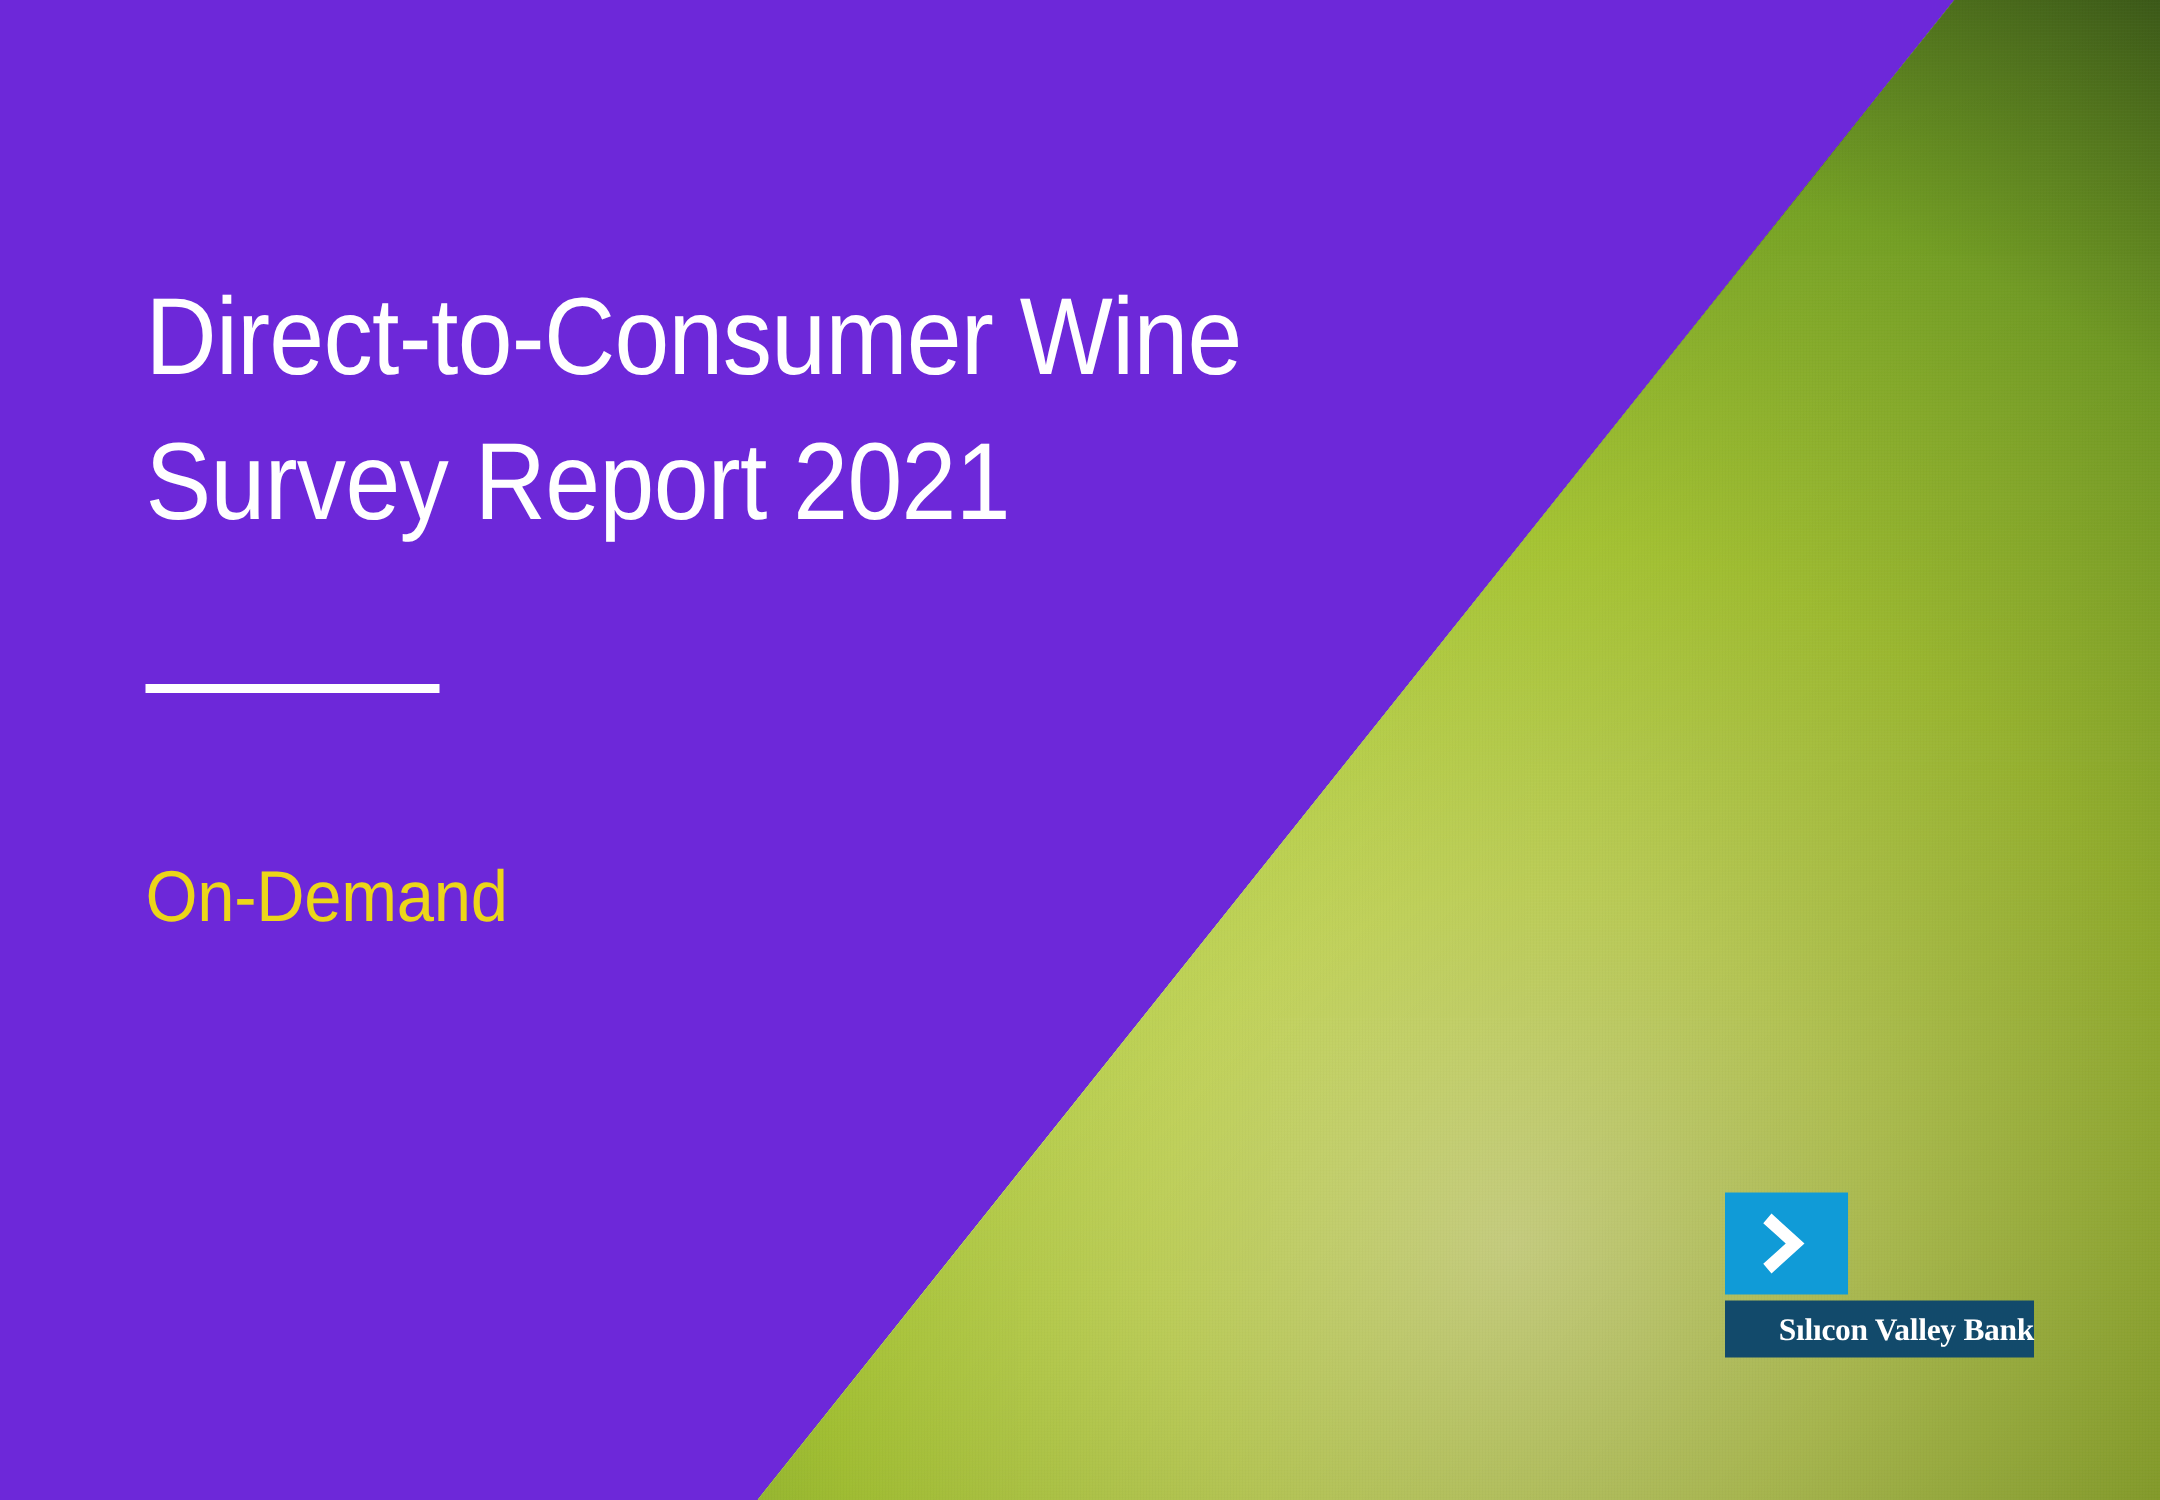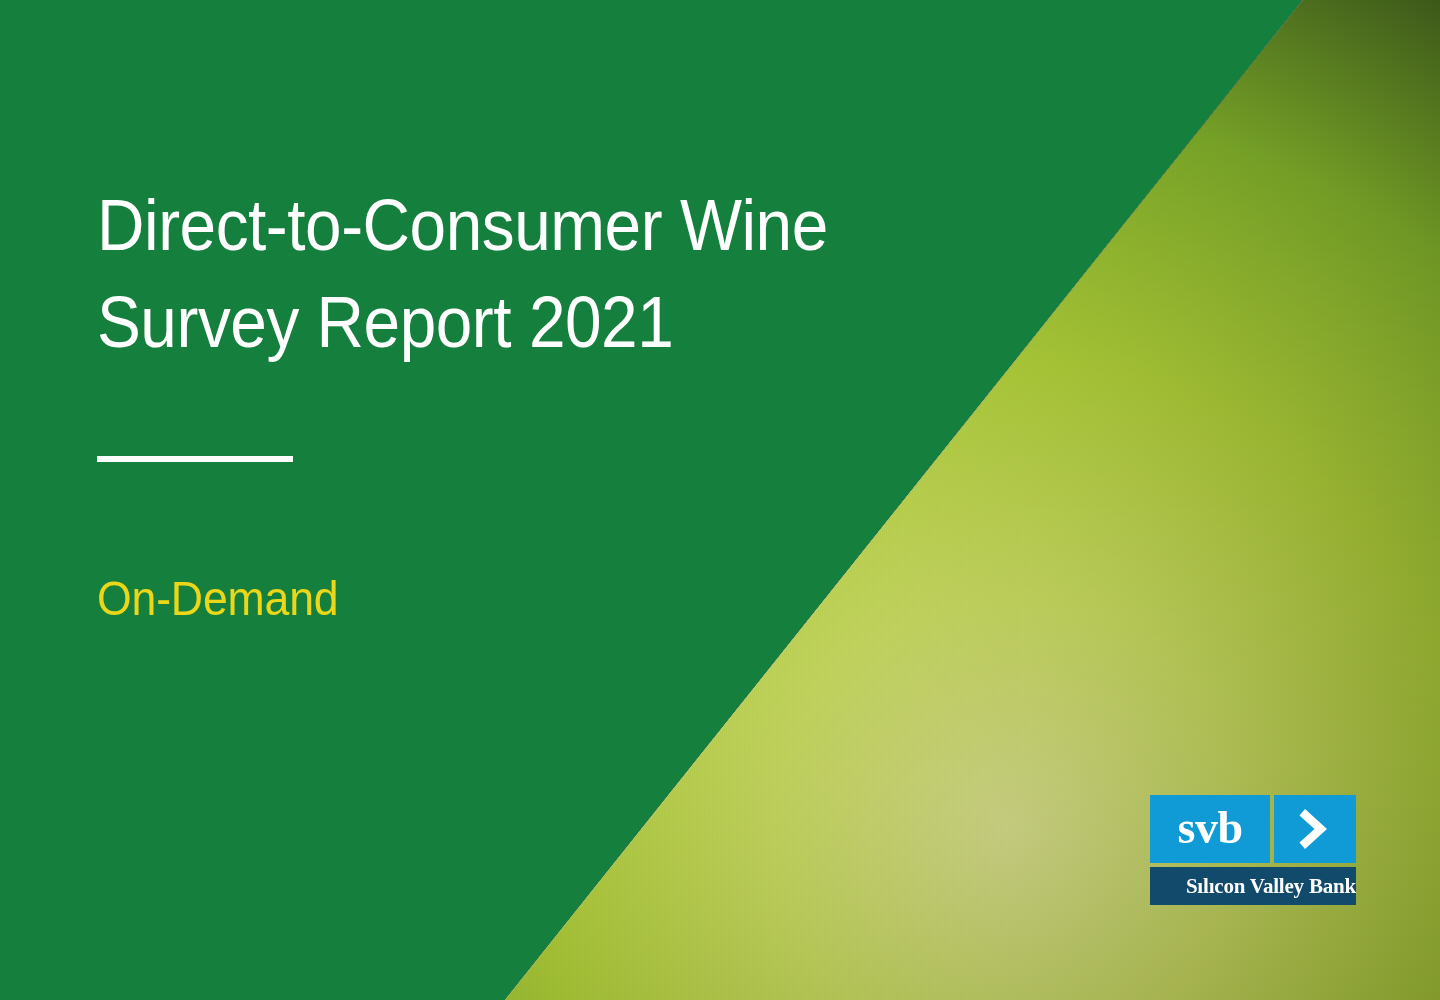--- a/index.html
+++ b/index.html
@@ -8,21 +8,21 @@
   html, body {
     width:1440px; height:1000px;
     overflow:hidden;
     background:#004f73;
     font-family:"Liberation Sans", sans-serif;
   }
 
   .slide {
     position:relative;
     width:1440px; height:1000px;
-    background:#15803d;
+    background:#6d28d9;
     overflow:hidden;
   }
 
   
   .photo-wedge {
     position:absolute;
     inset:0;
     
     clip-path: polygon(1303px 0px, 1440px 0px, 1440px 1000px, 505px 1000px);
     -webkit-clip-path: polygon(1303px 0px, 1440px 0px, 1440px 1000px, 505px 1000px);
@@ -254,23 +254,20 @@
 
   <h1 class="title">Direct-to-Consumer Wine
 Survey Report 2021</h1>
 
   <div class="divider"></div>
 
   <div class="kicker">On-Demand</div>
 
   <div class="logo">
     <div class="logo-tiles">
-      <div class="tile-svb">
-        <span class="wordmark">svb</span>
-      </div>
       <div class="tile-chevron">
         <span>
           <svg width="34" height="44" viewBox="0 0 34 44" aria-hidden="true">
             <path d="M7 2 L29 22 L7 42 L1.5 35.5 L16.5 22 L1.5 8.5 Z" fill="#ffffff"></path>
           </svg>
         </span>
       </div>
     </div>
     <div class="logo-bar">
       <span class="bank-name">Sılıcon Valley Bank</span>

